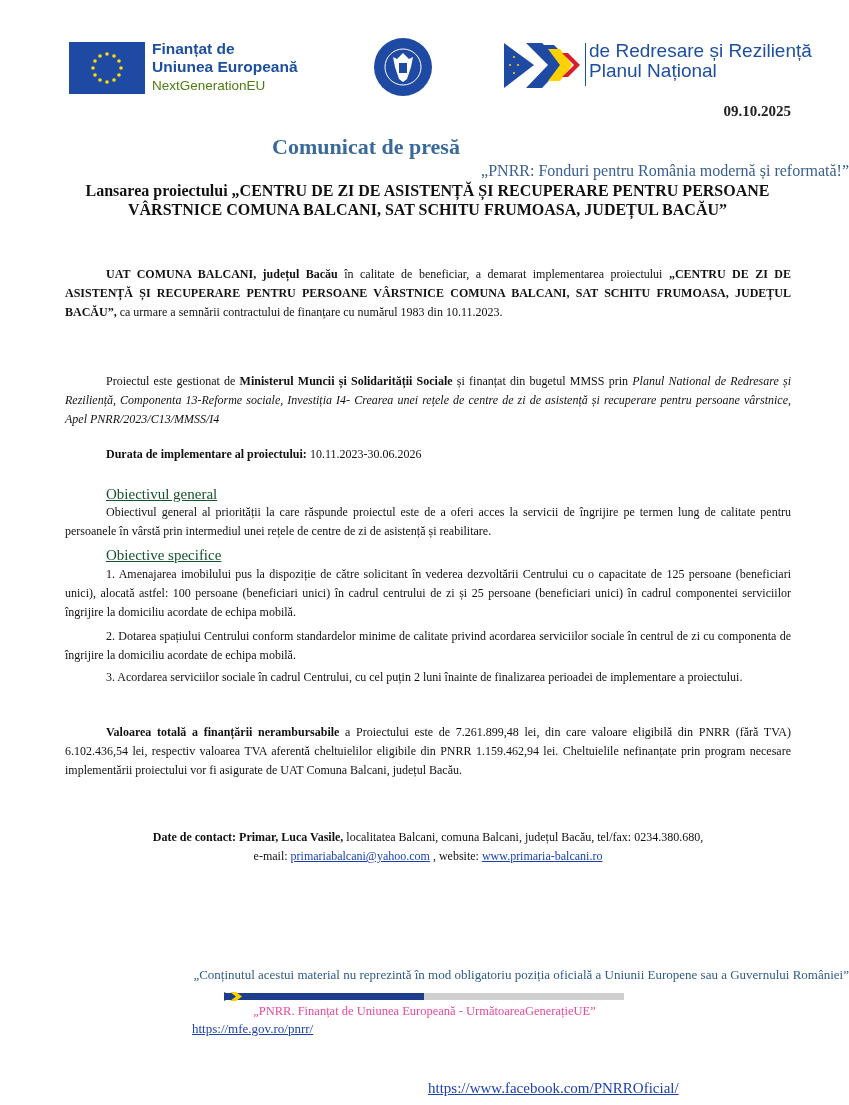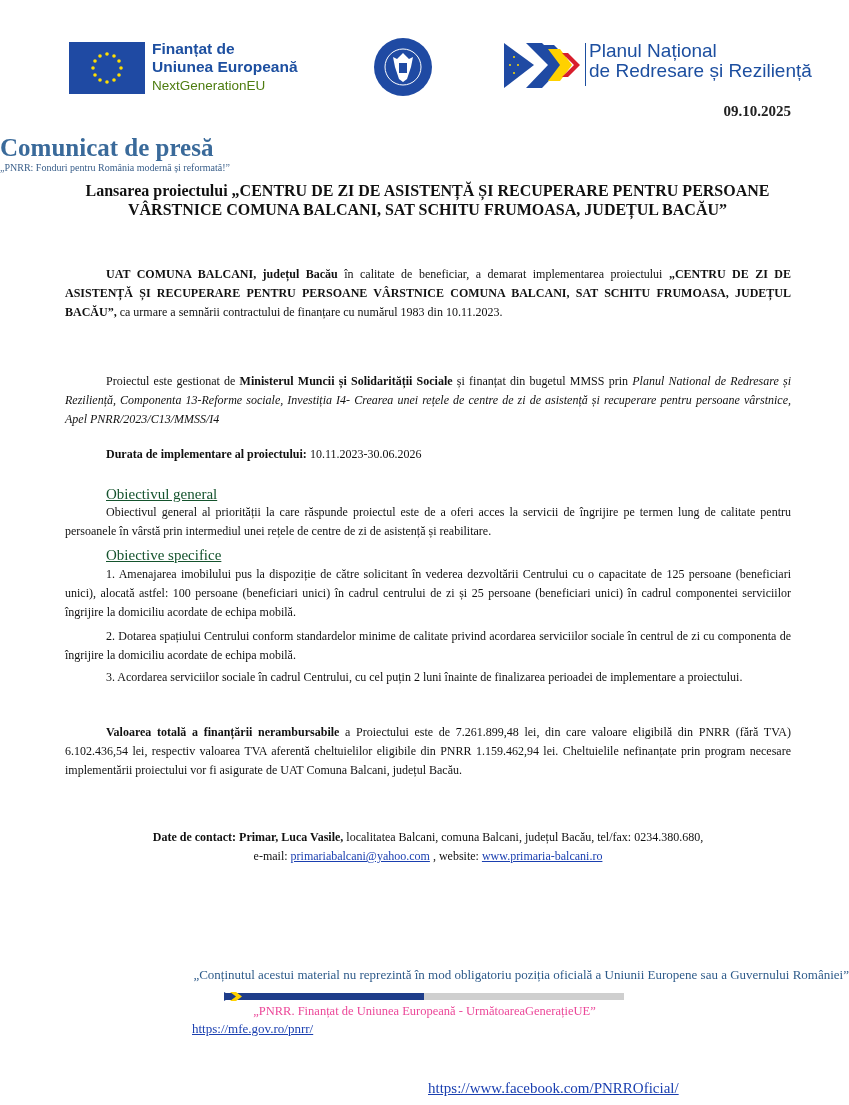--- a/index.html
+++ b/index.html
@@ -10,22 +10,22 @@
     .eu-logo svg { width: 76px; height: 52px; display: block; }
     .eu-text { left: 152px; top: 40px; font-family: "Liberation Sans", sans-serif; }
     .eu-text .l1, .eu-text .l2 { color: #1d4fa0; font-weight: bold; font-size: 15.5px; line-height: 18px; }
     .eu-text .l3 { color: #4d7c0f; font-size: 13.5px; line-height: 18px; margin-top: 1px; }
     .gov-logo { left: 373px; top: 37px; width: 60px; height: 60px; }
     .pnrr-logo { left: 504px; top: 43px; width: 80px; height: 45px; }
     .pnrr-sep { left: 585px; top: 43px; width: 1px; height: 43px; background: #1d4fa0; }
     .pnrr-text { left: 589px; top: 41px; font-family: "Liberation Sans", sans-serif; color: #1d4fa0; font-size: 19px; line-height: 20px; }
     .date { right: 58px; top: 103px; font-weight: bold; font-size: 15px; color: #222; }
     
-    .title { left: 0; width: 732px; top: 134px; font-size: 25px; font-weight: bold; color: #3a6a9a; }
-    .subtitle { left: 0; width: 849px; top: 162px; text-align: left; font-size: 10px; color: #3a5f8a; }
+    .title { left: 0; width: 732px; top: 134px; text-align: center; font-size: 22px; font-weight: bold; color: #3a6a9a; }
+    .subtitle { left: 0; width: 849px; top: 162px; text-align: right; font-size: 16px; color: #3a5f8a; }
     .headline { left: 45px; width: 765px; top: 181px; text-align: center; font-size: 16px; font-weight: bold; line-height: 19px; color: #111; }
     
     .para { left: 65px; width: 726px; font-size: 12px; line-height: 19px; text-align: justify; color: #111; }
     .para .indent { display: inline-block; width: 41px; }
     .heading-u { left: 106px; font-size: 15px; line-height: 20px; text-decoration: underline; color: #14532d; }
     a.link { color: #1a3fb0; text-decoration: underline; }
     .center { text-align: center; }
     .footer-disclaimer { left: 0; width: 849px; top: 967px; text-align: right; font-size: 13px; color: #2e5b8a; }
     .footer-bar { left: 224px; top: 993px; width: 400px; height: 7px; background: #cfcfcf; }
     .footer-bar .blue { position: absolute; left: 0; top: 0; width: 200px; height: 7px; background: #1e3d8a; }
@@ -80,22 +80,22 @@
     <g fill="#ffde00">
         <circle cx="10" cy="14" r="1"></circle>
         <circle cx="14" cy="22" r="1"></circle>
         <circle cx="10" cy="30" r="1"></circle>
         <circle cx="6" cy="22" r="1"></circle>
       </g>
   </svg>
 </div>
 <div class="abs pnrr-sep"></div>
 <div class="abs pnrr-text">
+  <div>de Redresare și Reziliență</div>
   <div>Planul Național</div>
-  <div>de Redresare și Reziliență</div>
 </div>
 
 <div class="abs date">09.10.2025</div>
 
 <div class="abs title">Comunicat de presă</div>
 <div class="abs subtitle">„PNRR: Fonduri pentru România modernă și reformată!”</div>
 <div class="abs headline">Lansarea proiectului „CENTRU DE ZI DE ASISTENȚĂ ȘI RECUPERARE PENTRU PERSOANE VÂRSTNICE COMUNA BALCANI, SAT SCHITU FRUMOASA, JUDEȚUL BACĂU”</div>
 
 <div class="abs para" style="top:265px;">
   <span class="indent"></span><b>UAT COMUNA BALCANI, județul Bacău</b><span> în calitate de beneficiar, a demarat implementarea proiectului </span><b>„CENTRU DE ZI DE ASISTENȚĂ ȘI RECUPERARE PENTRU PERSOANE VÂRSTNICE COMUNA BALCANI, SAT SCHITU FRUMOASA, JUDEȚUL BACĂU”,</b><span> ca urmare a semnării contractului de finanțare cu numărul 1983 din 10.11.2023.</span>

